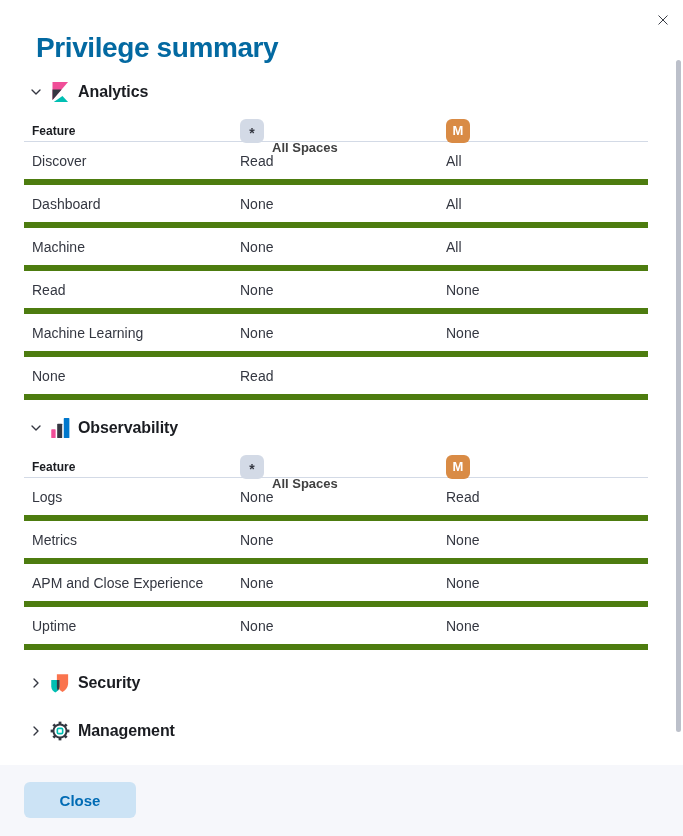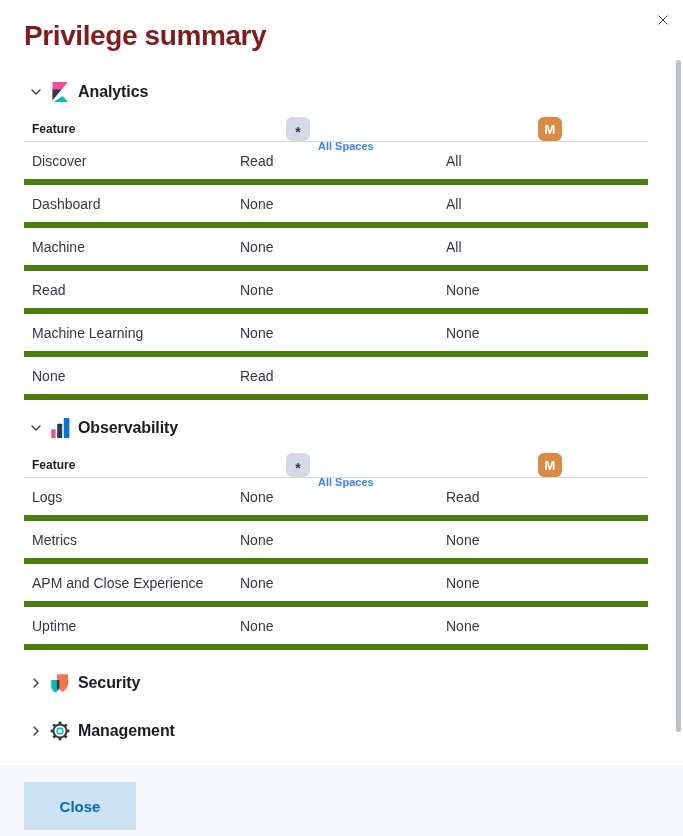--- a/index.html
+++ b/index.html
@@ -2,22 +2,22 @@
 <html><head>
 <meta charset="utf-8">
 <style>
   html,body{margin:0;padding:0;background:#fff;}
   .modal{
     position:relative;width:683px;height:836px;background:#fff;overflow:hidden;
     font-family:"Liberation Sans","DejaVu Sans",sans-serif;color:#343741;
   }
   
   .modal-title{
-    position:absolute;left:24px;top:20px;margin:0;
-    font-size:28px;font-weight:700;letter-spacing:-0.4px;color:#7f1d1d;
+    position:absolute;left:24px;top:20px;margin:12px;
+    font-size:28px;font-weight:700;letter-spacing:-0.4px;color:#0369a1;
   }
   .close-x{
     position:absolute;top:8px;right:8px;width:24px;height:24px;
     display:flex;align-items:center;justify-content:center;
     background:transparent;border:none;cursor:pointer;padding:0;
   }
   
   .scroll-body{
     position:absolute;top:60px;left:0;right:0;bottom:71px;
     padding:20px 35px 0 24px;overflow:hidden;box-sizing:border-box;
@@ -34,38 +34,38 @@
   .sec-observability{margin-top:16px;}
   .sec-security{margin-top:21px;}
   .sec-management{margin-top:24px;}
   
   .ptable{margin-top:2px;}
   .trow{
     display:grid;grid-template-columns:208px 206px 1fr;
     align-items:center;height:43px;box-sizing:border-box;
     border-bottom:6px solid #4d7c0f;font-size:14px;color:#343741;
   }
-  .trow.thead{height:36px;border-bottom:1px solid #d3dae6;gap:46px;}
+  .trow.thead{height:36px;border-bottom:1px solid #d3dae6;}
   .cell{padding-left:8px;display:flex;align-items:center;}
   .hfeature{font-size:12px;font-weight:700;color:#1a1c21;}
-  .hspaces-label{margin-left:8px;font-size:11px;font-weight:700;color:#3b82f6;margin-top:34px;}
+  .hspaces-label{margin-left:8px;font-size:13px;font-weight:700;color:#404040;margin-top:34px;}
   .avatar{
     width:24px;height:24px;border-radius:6px;flex:none;
     display:flex;align-items:center;justify-content:center;box-sizing:border-box;
   }
   .space-avatar{background:#d3dae6;color:#343741;font-weight:700;font-size:14px;}
   .space-avatar span{display:block;padding-top:5px;line-height:1;}
   .role-avatar{background:#d98b45;color:#ffffff;font-weight:700;font-size:13px;}
   
   .modal-footer{
     position:absolute;left:0;right:0;bottom:0;height:71px;background:#f6f7fb;
   }
   .close-btn{
-    position:absolute;left:24px;top:17px;width:112px;height:48px;
-    border:none;border-radius:0;background:#cce3f5;color:#006bb4;
+    position:absolute;left:24px;top:17px;width:112px;height:36px;
+    border:none;border-radius:6px;background:#cce3f5;color:#006bb4;
     font-family:"Liberation Sans","DejaVu Sans",sans-serif;
     font-size:15px;font-weight:600;cursor:pointer;
   }
 </style>
 </head>
 <body>
 
 <div class="modal">
 
   <h1 class="modal-title">Privilege summary</h1>

